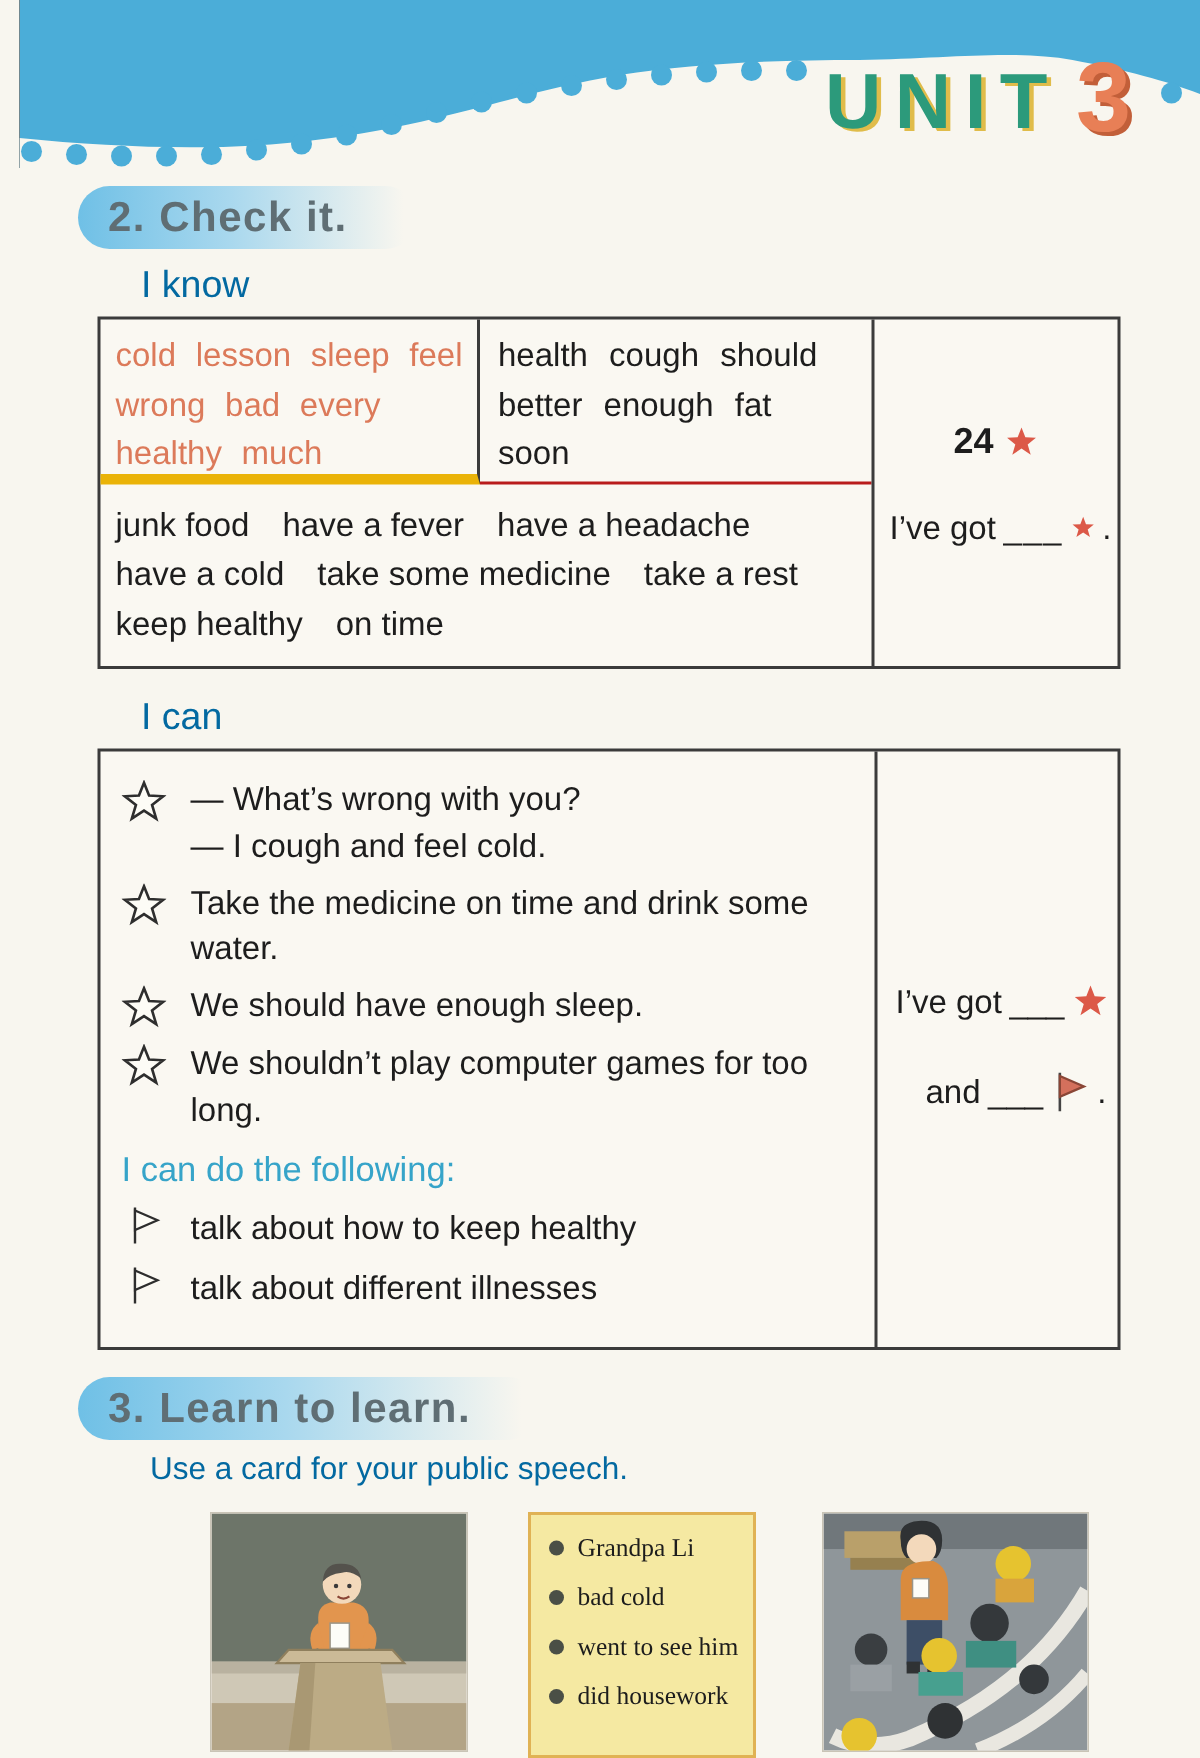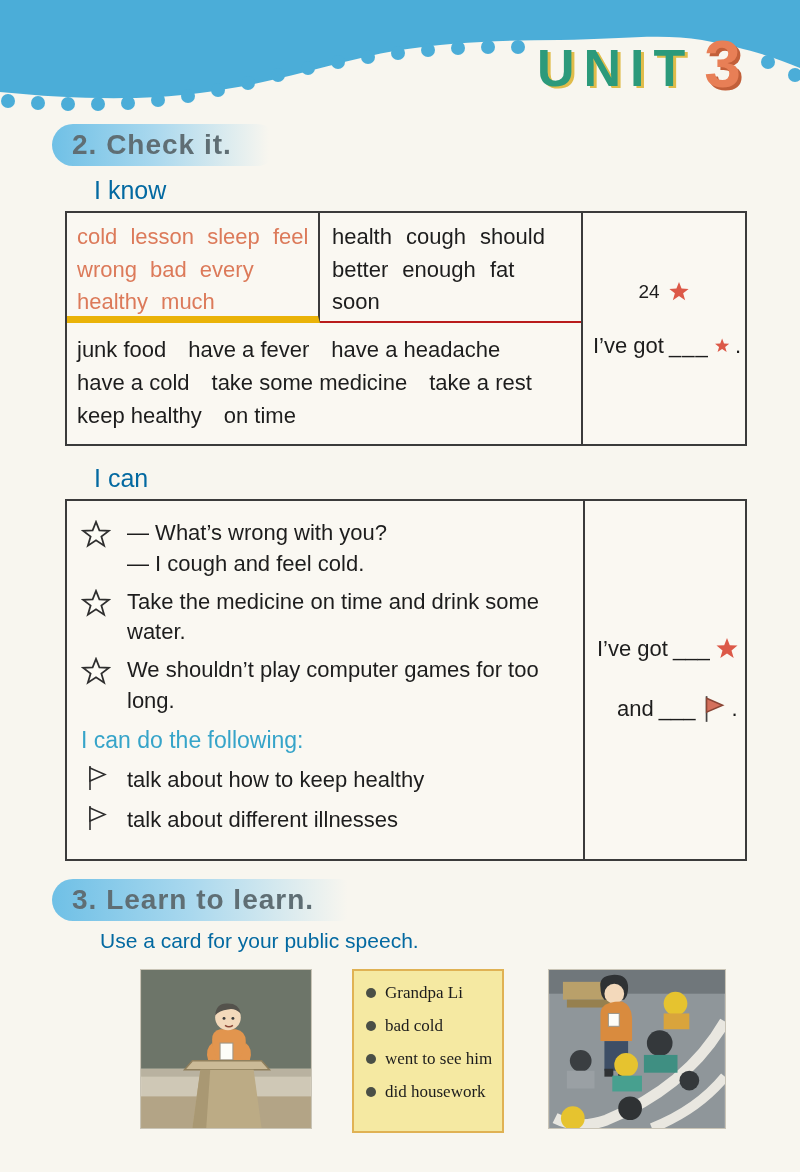--- a/index.html
+++ b/index.html
@@ -7,21 +7,21 @@
   body {
     width:800px; height:1172px;
     background:#f8f6ef;
     font-family:"Liberation Sans", sans-serif;
     color:#1d1d1d;
     overflow:hidden;
     position:relative;
   }
 
   
-  .header { position:relative; width:648px; height:112px; background:#000000; }
+  .header { position:relative; width:648px; height:112px; background:#000000;margin-left:13px; }
   .header svg.wave { position:absolute; inset:0; display:block; }
   .unit-title {
     position:absolute; left:537px; top:26px;
     display:flex; align-items:flex-start; white-space:nowrap;
   }
   .unit-word {
     font-size:52px; font-weight:bold; letter-spacing:9px;
     color:#2c9a7b; text-shadow:3px 2px 0 #e0bc4a;
     margin-top:12px;
   }
@@ -47,21 +47,21 @@
   .tbl { margin-left:65px; width:682px; border:2px solid #3b3b3b; background:#faf8f2; }
   .tbl-know { display:grid; grid-template-columns:253px 1fr 164px; grid-template-rows:110px auto; }
   .know-a { grid-column:1; grid-row:1; border-right:2px solid #3b3b3b; border-bottom:7px solid #eab308; padding:8px 6px 8px 10px; }
   .know-b { grid-column:2; grid-row:1; border-bottom:2px solid #b91c1c; padding:8px 6px 8px 12px; }
   .know-c { grid-column:1 / 3; grid-row:2; padding:10px 6px 12px 10px; }
   .know-score { grid-column:3; grid-row:1 / 3; border-left:2px solid #3b3b3b; padding:6px 4px; display:flex; flex-direction:column; }
   .orange-line { color:#dc7a5a; font-size:22px; line-height:1.48; word-spacing:7px; }
   .black-line { color:#1d1d1d; font-size:22px; line-height:1.48; word-spacing:8px; }
   .phrase-line { color:#1d1d1d; font-size:22px; line-height:1.5; white-space:pre-wrap; }
 
-  .score-total { margin-top:62px; text-align:center; font-size:19px; display:flex; justify-content:center; align-items:center; gap:8px; }
+  .score-total { margin-top:62px; text-align:center; font-size:24px; display:flex; justify-content:center; align-items:center; gap:8px;font-weight:bold; }
   .score-line { margin-top:30px; font-size:22px; display:flex; align-items:center; gap:5px; padding-left:6px; white-space:nowrap; }
   .score-line .gap { letter-spacing:1px; }
 
   .tbl-can { display:grid; grid-template-columns:1fr 162px; }
   .can-left { padding:10px 8px 14px 14px; }
   .can-right { border-left:2px solid #3b3b3b; display:flex; flex-direction:column; justify-content:center; padding:6px 4px; }
   .blue-head { color:#36a4c9; font-size:23px; margin:4px 0 6px 0; }
   .check-row { display:flex; align-items:flex-start; margin:7px 0; }
   .check-row .bullet { flex:0 0 46px; padding-top:2px; }
   .check-row .txt { font-size:22px; line-height:1.4; max-width:470px; }
@@ -184,20 +184,28 @@
 
     <div class="check-row">
       <span class="bullet">
         <svg class="icon-svg" width="30" height="30" viewBox="0 0 24 24">
           <path d="M12 1.5 L14.7 8.3 L22.2 8.7 L16.3 13.3 L18.5 20.6 L12 16.3 L5.5 20.6 L7.7 13.3 L1.8 8.7 L9.3 8.3 Z" fill="#fdfcf6" stroke="#2e2e2e" stroke-width="1.4"></path>
         </svg>
       </span>
       <span class="txt">Take the medicine on time and drink some water.</span>
     </div>
 
+    <div class="check-row">
+      <span class="bullet">
+        <svg class="icon-svg" width="30" height="30" viewBox="0 0 24 24">
+          <path d="M12 1.5 L14.7 8.3 L22.2 8.7 L16.3 13.3 L18.5 20.6 L12 16.3 L5.5 20.6 L7.7 13.3 L1.8 8.7 L9.3 8.3 Z" fill="#fdfcf6" stroke="#2e2e2e" stroke-width="1.4"></path>
+        </svg>
+      </span>
+      <span class="txt">We should have enough sleep.</span>
+    </div>
 
     <div class="check-row">
       <span class="bullet">
         <svg class="icon-svg" width="30" height="30" viewBox="0 0 24 24">
           <path d="M12 1.5 L14.7 8.3 L22.2 8.7 L16.3 13.3 L18.5 20.6 L12 16.3 L5.5 20.6 L7.7 13.3 L1.8 8.7 L9.3 8.3 Z" fill="#fdfcf6" stroke="#2e2e2e" stroke-width="1.4"></path>
         </svg>
       </span>
       <span class="txt">We shouldn’t play computer games for too long.</span>
     </div>
 

